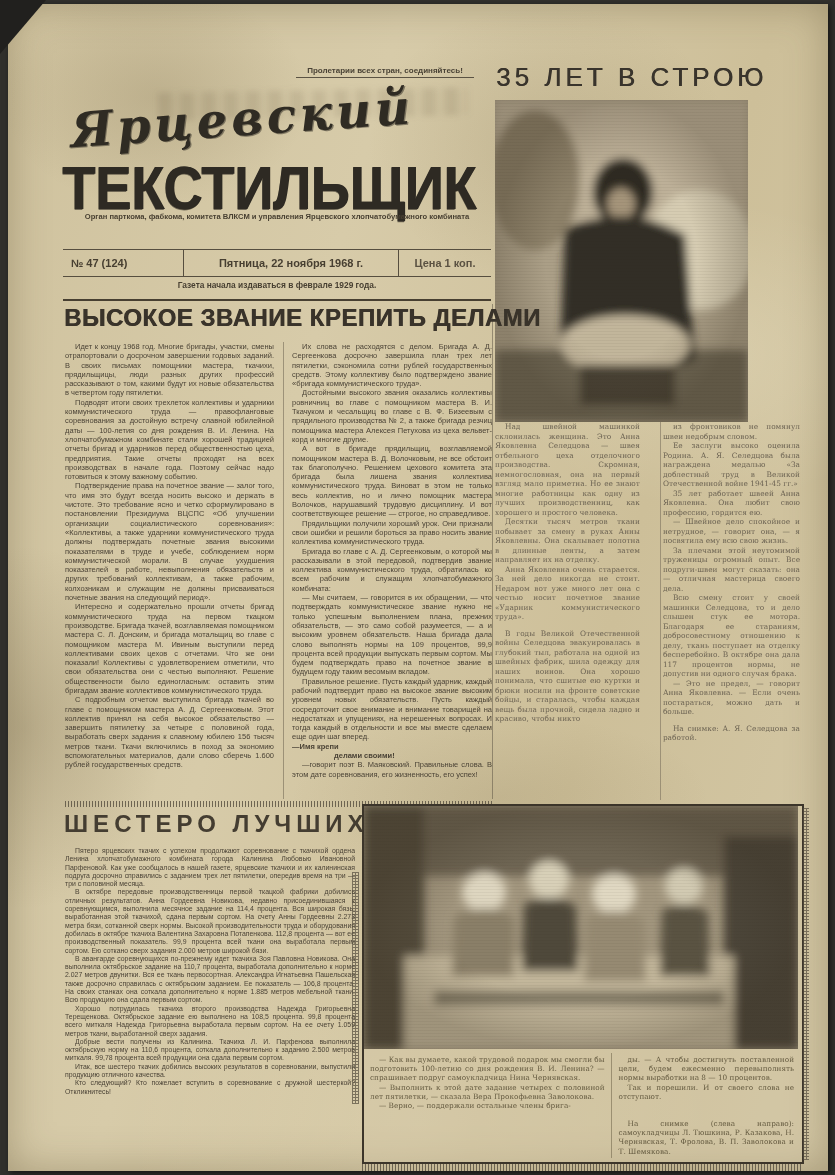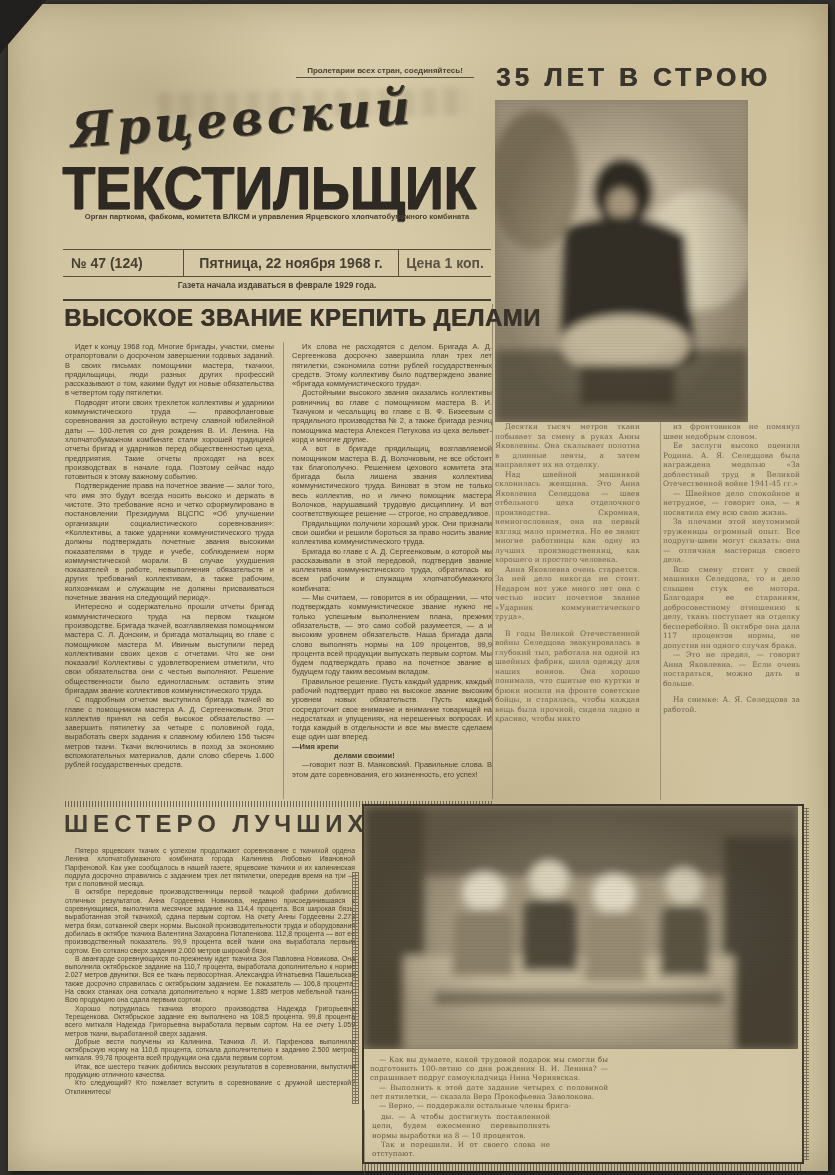--- a/index.html
+++ b/index.html
@@ -27,29 +27,29 @@
           color:#4a4336;border-bottom:1px solid #5a5243;padding-bottom:2px;}
   .title-script{left:62px;top:84px;width:410px;font-family:"DejaVu Serif",serif;
           font-style:italic;font-weight:bold;font-size:48px;letter-spacing:4px;color:#2f2b23;
           transform:rotate(-4deg);text-shadow:1px 1px 0 rgba(47,43,35,.5);}
   .title-main{left:54px;top:148px;width:430px;font-size:54px;font-weight:bold;color:#2e2a23;
           letter-spacing:0px;transform:scaleY(1.14);transform-origin:left top;white-space:nowrap;
           text-shadow:1px 0 0 #2e2a23,0 1px 0 rgba(46,42,35,.6);}
   .subtitle{left:55px;top:208px;width:428px;text-align:center;font-size:7.6px;font-weight:bold;color:#473f31;}
   .rule2{background:#473f31;height:2px;}
   .info-row{left:55px;top:245px;width:428px;height:26px;display:flex;align-items:center;
-            border-top:1px solid #564e3f;border-bottom:1px solid #564e3f;font-size:14px;font-weight:bold;color:#473f31;}
+            border-top:1px solid #564e3f;border-bottom:1px solid #564e3f;font-size:11px;font-weight:bold;color:#473f31;}
   .info-row .cell1{flex:0 0 112px;padding-left:8px;}
   .info-row .cell2{flex:1;text-align:center;border-left:1px solid #564e3f;border-right:1px solid #564e3f;align-self:stretch;line-height:26px;}
   .info-row .cell3{flex:0 0 92px;text-align:center;color:#5b5242;}
   .founded{left:55px;top:273px;width:428px;text-align:center;font-size:8.4px;font-weight:bold;color:#473f31;padding:3px 0;}
   
   .head-lead{left:56px;top:300px;width:428px;font-size:24px;font-weight:bold;color:#39332a;
              letter-spacing:.5px;white-space:nowrap;text-shadow:.6px 0 0 #39332a;}
-  .head-vet{left:488px;top:58px;width:302px;font-size:26px;font-weight:bold;color:#39342c;
+  .head-vet{left:488px;top:58px;width:302px;font-size:26px;font-weight:normal;color:#39342c;
             letter-spacing:4px;white-space:nowrap;text-shadow:.6px 0 0 #39342c;}
   .head-six{left:56px;top:806px;width:294px;font-size:24px;font-weight:bold;color:#443d31;
             letter-spacing:5px;white-space:nowrap;}
   
   .cols{display:flex;}
   .txt p{margin:0;text-indent:10px;text-align:justify;}
   .lead-cols{left:57px;top:338px;width:427px;height:457px;overflow:hidden;}
   .lead-col{width:209px;font-size:7.5px;line-height:9.3px;color:#4b4336;}
   .lead-col+.lead-col{margin-left:9px;border-left:1px solid rgba(86,78,63,.45);padding-left:8px;width:200px;}
   .verse p{text-indent:0;text-align:left;font-weight:bold;}
@@ -66,21 +66,21 @@
   .photo{overflow:hidden;background:#9a8f7a;}
   .photo svg{display:block;}
   .photo::after{content:"";position:absolute;inset:0;
      background:repeating-linear-gradient(0deg,rgba(40,32,20,.05) 0 1px,transparent 1px 3px),
                 radial-gradient(closest-side,transparent 60%,rgba(50,40,25,.25));}
   .photo1{left:487px;top:96px;width:253px;height:322px;}
   
   .frame{left:354px;top:800px;width:438px;height:356px;border:2px solid #3c352a;background:rgba(210,198,165,.4);}
   .photo2{left:0;top:0;width:434px;height:243px;}
   .caption{position:absolute;left:0;top:243px;width:434px;height:109px;display:flex;
-           font-family:"DejaVu Serif",serif;font-size:7.3px;line-height:9.2px;color:#63593f;padding-top:4px;box-sizing:border-box;flex-direction:column;}
+           font-family:"DejaVu Serif",serif;font-size:7.3px;line-height:9.2px;color:#63593f;padding-top:4px;box-sizing:border-box;}
   .cap-col1{width:238px;padding:2px 6px 0 6px;}
   .cap-col2{width:178px;padding:2px 4px 0 7px;border-left:1px solid rgba(99,89,63,.5);}
   .caption p{margin:0;text-indent:9px;text-align:justify;}
   .cap-col2 p:last-child{margin-top:18px;}
   .vline{background:rgba(86,78,63,.5);width:1px;}
 </style>
 </head>
 <body>
 
 <div class="stage">
@@ -117,28 +117,29 @@
           <ellipse cx="128" cy="92" rx="30" ry="34" fill="#2e2a23"></ellipse>
           <ellipse cx="126" cy="104" rx="14" ry="16" fill="#a5947a"></ellipse>
           <path d="M70 130 Q128 100 190 135 L200 260 Q130 290 65 255 Z" fill="#332e26"></path>
           <ellipse cx="130" cy="245" rx="65" ry="30" fill="#c2b69b"></ellipse>
           <rect x="85" y="265" width="95" height="40" fill="#4a4334"></rect>
         </g>
       </svg>
     </figure>
     <div class="abs vet-cols cols">
       <div class="vet-col txt">
+          <p>Над швейной машинкой склонилась женщина. Это Анна Яковлевна Селедцова — швея отбельного цеха отделочного производства. Скромная, немногословная, она на первый взгляд мало приметна. Но ее знают многие работницы как одну из лучших производственниц, как хорошего и простого человека.</p>
           <p>Десятки тысяч метров ткани побывает за смену в руках Анны Яковлевны. Она скалывает полотна в длинные ленты, а затем направляет их на отделку.</p>
-          <p>Над швейной машинкой склонилась женщина. Это Анна Яковлевна Селедцова — швея отбельного цеха отделочного производства. Скромная, немногословная, она на первый взгляд мало приметна. Но ее знают многие работницы как одну из лучших производственниц, как хорошего и простого человека.</p>
           <p>Анна Яковлевна очень старается. За ней дело никогда не стоит. Недаром вот уже много лет она с честью носит почетное звание «Ударник коммунистического труда».</p>
           <p>В годы Великой Отечественной войны Селедцова эвакуировалась в глубокий тыл, работала на одной из швейных фабрик, шила одежду для наших воинов. Она хорошо понимала, что сшитые ею куртки и брюки носили на фронте советские бойцы, и старалась, чтобы каждая вещь была прочной, сидела ладно и красиво, чтобы никто</p>
         </div>
       <div class="vet-col txt">
           <p>из фронтовиков не помянул швеи недобрым словом.</p>
           <p>Ее заслуги высоко оценила Родина. А. Я. Селедцова была награждена медалью «За доблестный труд в Великой Отечественной войне 1941-45 гг.»</p>
+          <p>35 лет работает швеей Анна Яковлевна. Она любит свою профессию, гордится ею.</p>
           <p>— Швейное дело спокойное и нетрудное, — говорит она, — я посвятила ему всю свою жизнь.</p>
           <p>За плечами этой неутомимой труженицы огромный опыт. Все подруги-швеи могут сказать: она — отличная мастерица своего дела.</p>
           <p>Всю смену стоит у своей машинки Селедцова, то и дело слышен стук ее мотора. Благодаря ее стараниям, добросовестному отношению к делу, ткань поступает на отделку бесперебойно. В октябре она дала 117 процентов нормы, не допустив ни одного случая брака.</p>
           <p>— Это не предел, — говорит Анна Яковлевна. — Если очень постараться, можно дать и больше.</p>
           <p>На снимке:  А. Я. Селедцова за работой.</p>
         </div>
     </div>
 
     <div class="abs vline" style="left:484px;top:300px;height:495px;"></div>
     <div class="abs head-lead">ВЫСОКОЕ ЗВАНИЕ КРЕПИТЬ ДЕЛАМИ</div>

